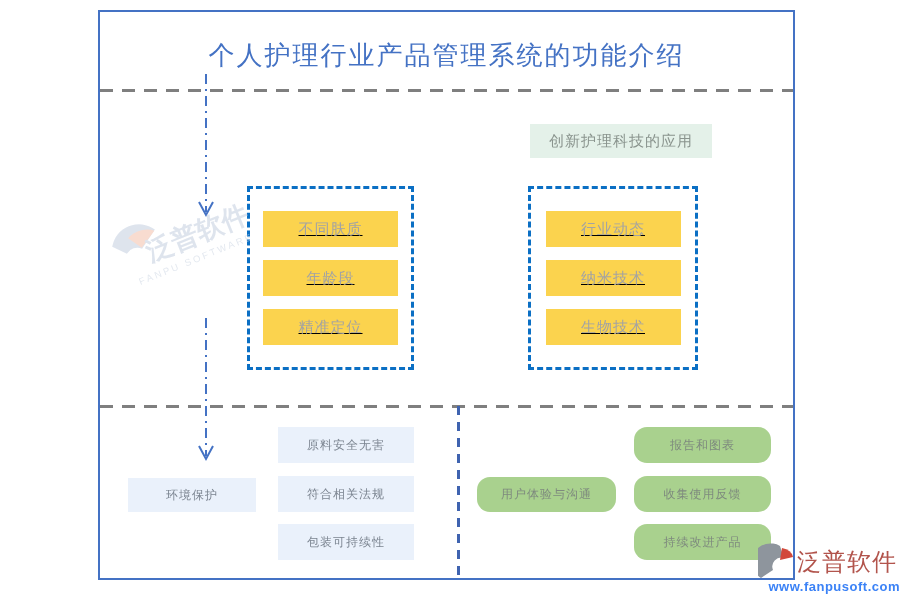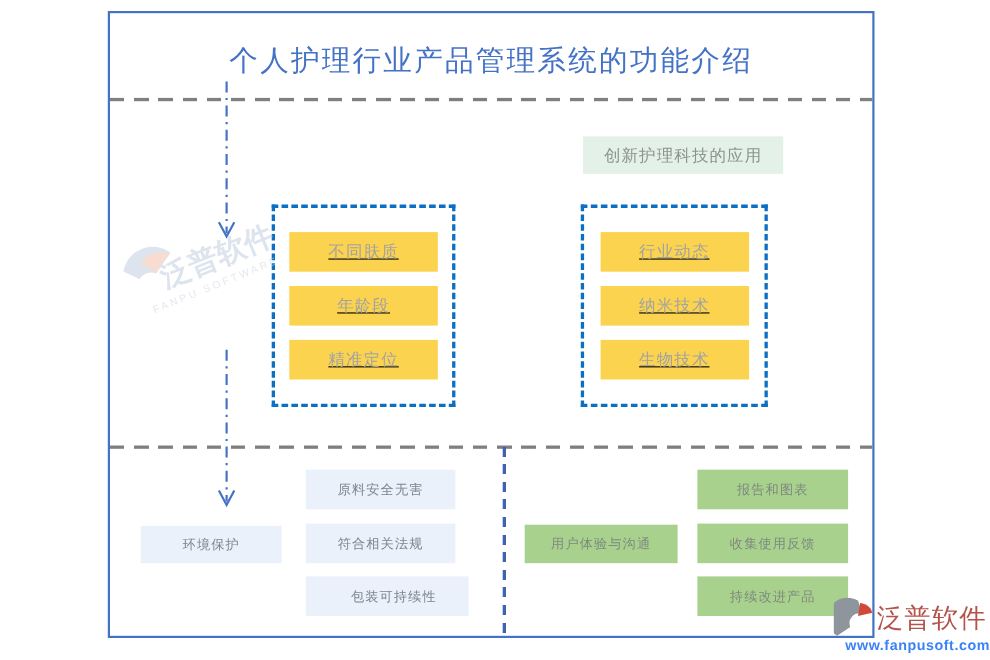--- a/index.html
+++ b/index.html
@@ -18,23 +18,23 @@
   .mint{position:absolute;top:112px;height:34px;background:#E4F1E9;color:#8A948E;font-size:15px;
         display:flex;align-items:center;justify-content:center;letter-spacing:1px;}
   .mint1{left:160px;width:157px;} .mint2{left:430px;width:182px;}
   .dbox{position:absolute;top:174px;height:184px;border:3px dashed #0B6FC4;box-sizing:border-box;
         display:flex;flex-direction:column;align-items:center;justify-content:center;gap:13px;text-decoration:underline;}
   .dbox1{left:147px;width:167px;} .dbox2{left:428px;width:170px;}
   .ybtn{width:135px;height:36px;background:#FBD34E;color:#A3A3A3;font-size:15px;letter-spacing:1px;
         display:flex;align-items:center;justify-content:center;}
   .lbtn,.gbtn{position:absolute;font-size:12px;letter-spacing:1px;display:flex;align-items:center;justify-content:center;}
   .lbtn{background:#EAF1FB;color:#7B8490;width:136px;height:36px;}
-  .gbtn{background:#A9D18E;color:#7E8A7E;width:137px;height:36px;}
+  .gbtn{background:#A9D18E;color:#7E8A7E;width:137px;height:36px;border-radius:13px;}
   .env{left:28px;top:466px;width:128px;height:34px;}
-  .l1{left:178px;top:415px;} .l2{left:178px;top:464px;} .l3{left:178px;top:512px;padding-left:12px;}
+  .l1{left:178px;top:415px;} .l2{left:178px;top:464px;} .l3{left:178px;top:512px;}
   .user{left:377px;top:465px;width:139px;height:35px;}
   .g1{left:534px;top:415px;} .g2{left:534px;top:464px;} .g3{left:534px;top:512px;}
   .wmark{position:absolute;left:0px;top:190px;width:150px;height:115px;opacity:.55;pointer-events:none;}
   .brand{position:absolute;left:758px;top:543px;width:142px;z-index:5;}
   .brand-row{display:flex;align-items:center;gap:3px;}
   .brand-name{font-size:24px;color:#B2544C;letter-spacing:1px;white-space:nowrap;font-family:"DejaVu Serif","Liberation Serif",serif;}
   .brand-url{font-size:13px;color:#3b82f6;font-weight:bold;text-align:right;margin-top:-2px;letter-spacing:.5px;}
 </style>
 </head>
 <body>

